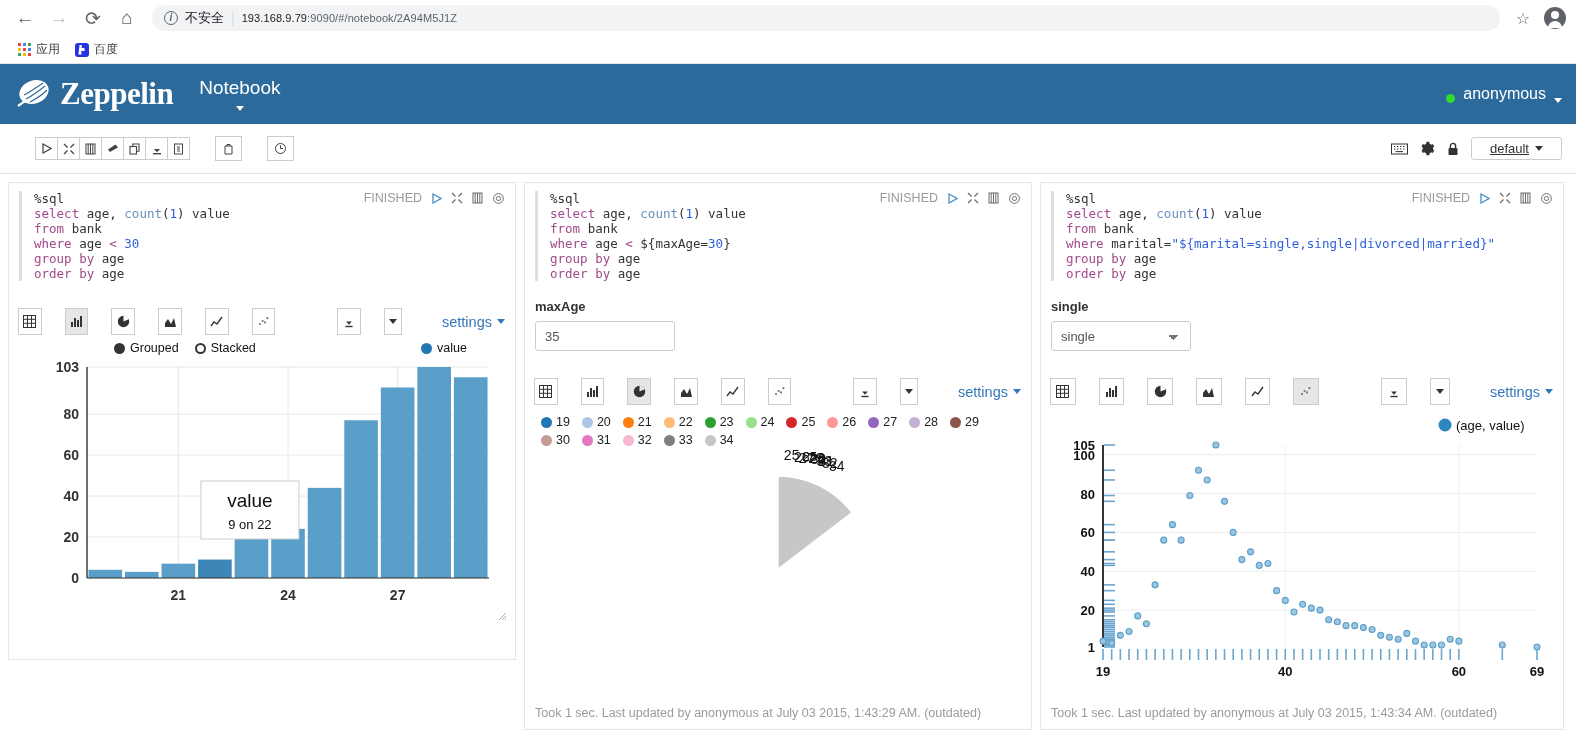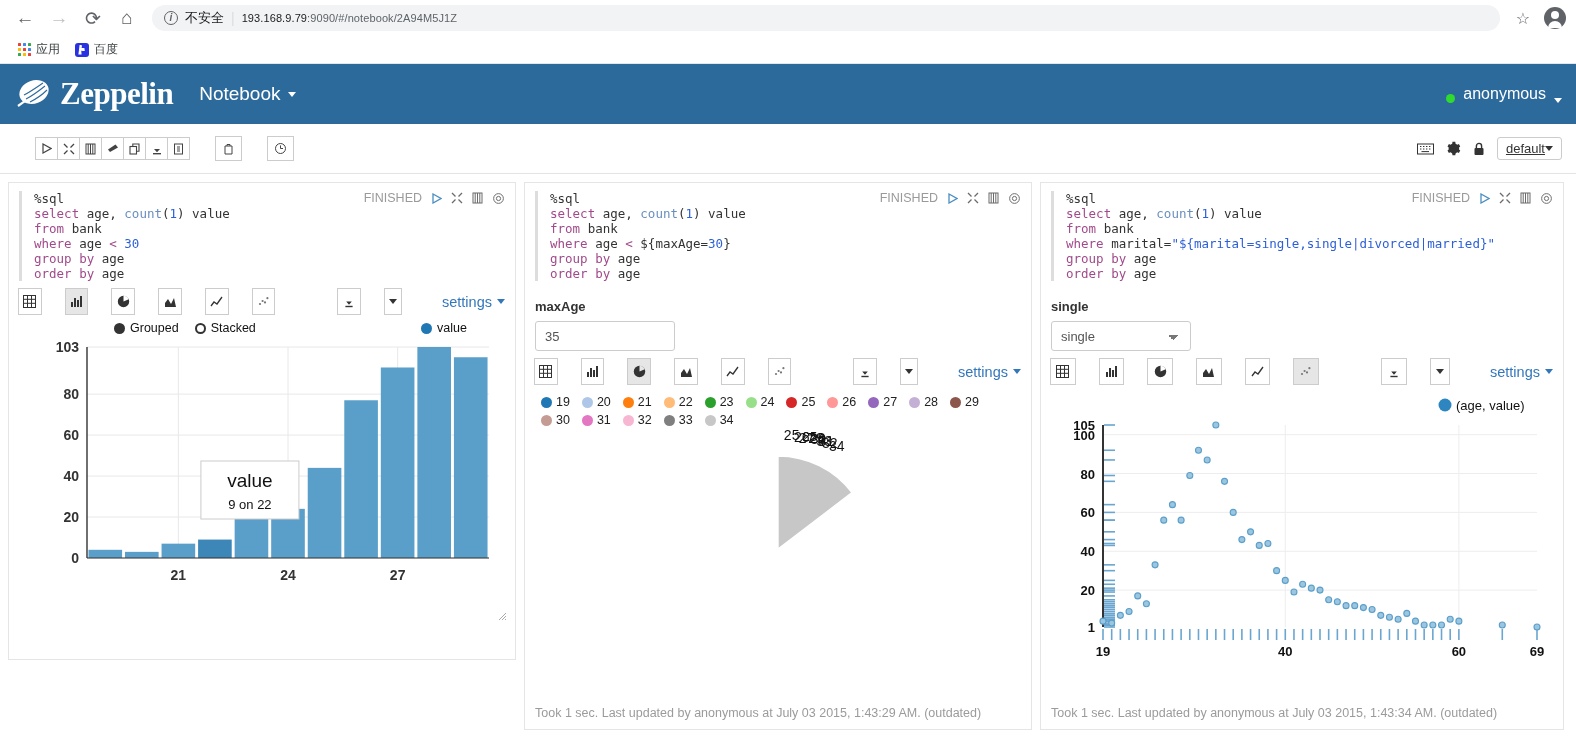--- a/index.html
+++ b/index.html
@@ -74,21 +74,21 @@
     padding: 0 14px;
   }
   .z-logo { display: flex; align-items: center; gap: 8px; }
   .z-logo-mark { width: 38px; height: 32px; position: relative; }
   .z-logo-text {
     color: #fff; font-size: 31px; font-weight: bold;
     font-family: "Liberation Serif", serif; letter-spacing: -.5px;
   }
   .z-nav-item {
     color: #fff; font-size: 19px; margin-left: 26px; display: flex;
-    align-items: center; gap: 7px;
+    align-items: center; gap: 7px; flex-direction: column;
   }
   .caret-down {
     width: 0; height: 0; border-left: 4.5px solid transparent;
     border-right: 4.5px solid transparent; border-top: 5px solid currentColor;
   }
   .z-nav-right { margin-left: auto; display: flex; align-items: center; gap: 16px; }
   .z-search { display: flex; height: 31px; }
   .z-search input {
     width: 197px; border: none; padding: 0 10px; font-size: 14px;
     color: #555; outline: none; font-family: "Liberation Sans", sans-serif;
@@ -111,22 +111,22 @@
   .tbtn {
     width: 23px; height: 23px; border: 1px solid #ccc; background: #fff;
     display: flex; align-items: center; justify-content: center;
     margin-left: -1px; color: #444;
   }
   .btn-group.sep { margin-left: 26px; }
   .btn-group.sep .tbtn { width: 27px; height: 25px; }
   .nb-bar-right { margin-left: auto; display:flex; align-items:center; gap: 12px; }
   .mini-ico { color: #333; display: flex; align-items: center; }
   .default-sel {
-    border: 1px solid #ccc; border-radius: 3px; padding: 3px 8px; font-size: 13px;
-    color: #333; display: flex; align-items: center; background: #fff; text-decoration: underline;
+    border: 1px solid #ccc; border-radius: 3px; padding: 3px 18px; font-size: 13px;
+    color: #333; display: flex; align-items: center; gap: 6px; background: #fff; text-decoration: underline;
   }
 
   
   .cols { display: flex; padding: 8px 8px 0 8px; gap: 8px; align-items: flex-start; }
   .para {
     background: #fff; border: 1px solid #e5e5e5; position: relative;
     padding: 8px 10px 4px 10px;
   }
   .para.p1 { width: 508px; height: 478px; }
   .para.p2 { width: 508px; height: 548px; }
@@ -163,21 +163,21 @@
     width: 140px; height: 30px; border: 1px solid #ccc; border-radius: 3px;
     padding: 0 9px; font-size: 13px; color: #555; background: #fff;
     appearance: none; font-family: "Liberation Sans", sans-serif;
     background-image: linear-gradient(45deg, transparent 50%, #777 50%),
                       linear-gradient(135deg, #777 50%, transparent 50%);
     background-position: calc(100% - 17px) 13px, calc(100% - 12px) 13px;
     background-size: 5px 5px, 5px 5px; background-repeat: no-repeat;
   }
 
   
-  .viz-bar { display: flex; align-items: center; margin-top: 7px; gap: 24px; }
+  .viz-bar { display: flex; align-items: center; margin-top: 27px; gap: 24px; }
   .viz-btn {
     width: 31px; height: 27px; border: 1px solid #ccc; background: #fff;
     display: flex; align-items: center; justify-content: center;
     margin-left: -1px; color: #333;
   }
   .viz-btn.active { background: #e6e6e6; }
   .viz-gap { width: 18px; }
   .dl-btn { width: 31px; height: 27px; border: 1px solid #ccc; background:#fff;
             display:flex; align-items:center; justify-content:center; }
   .dl-caret { width: 24px; height: 27px; border: 1px solid #ccc; background:#fff;

